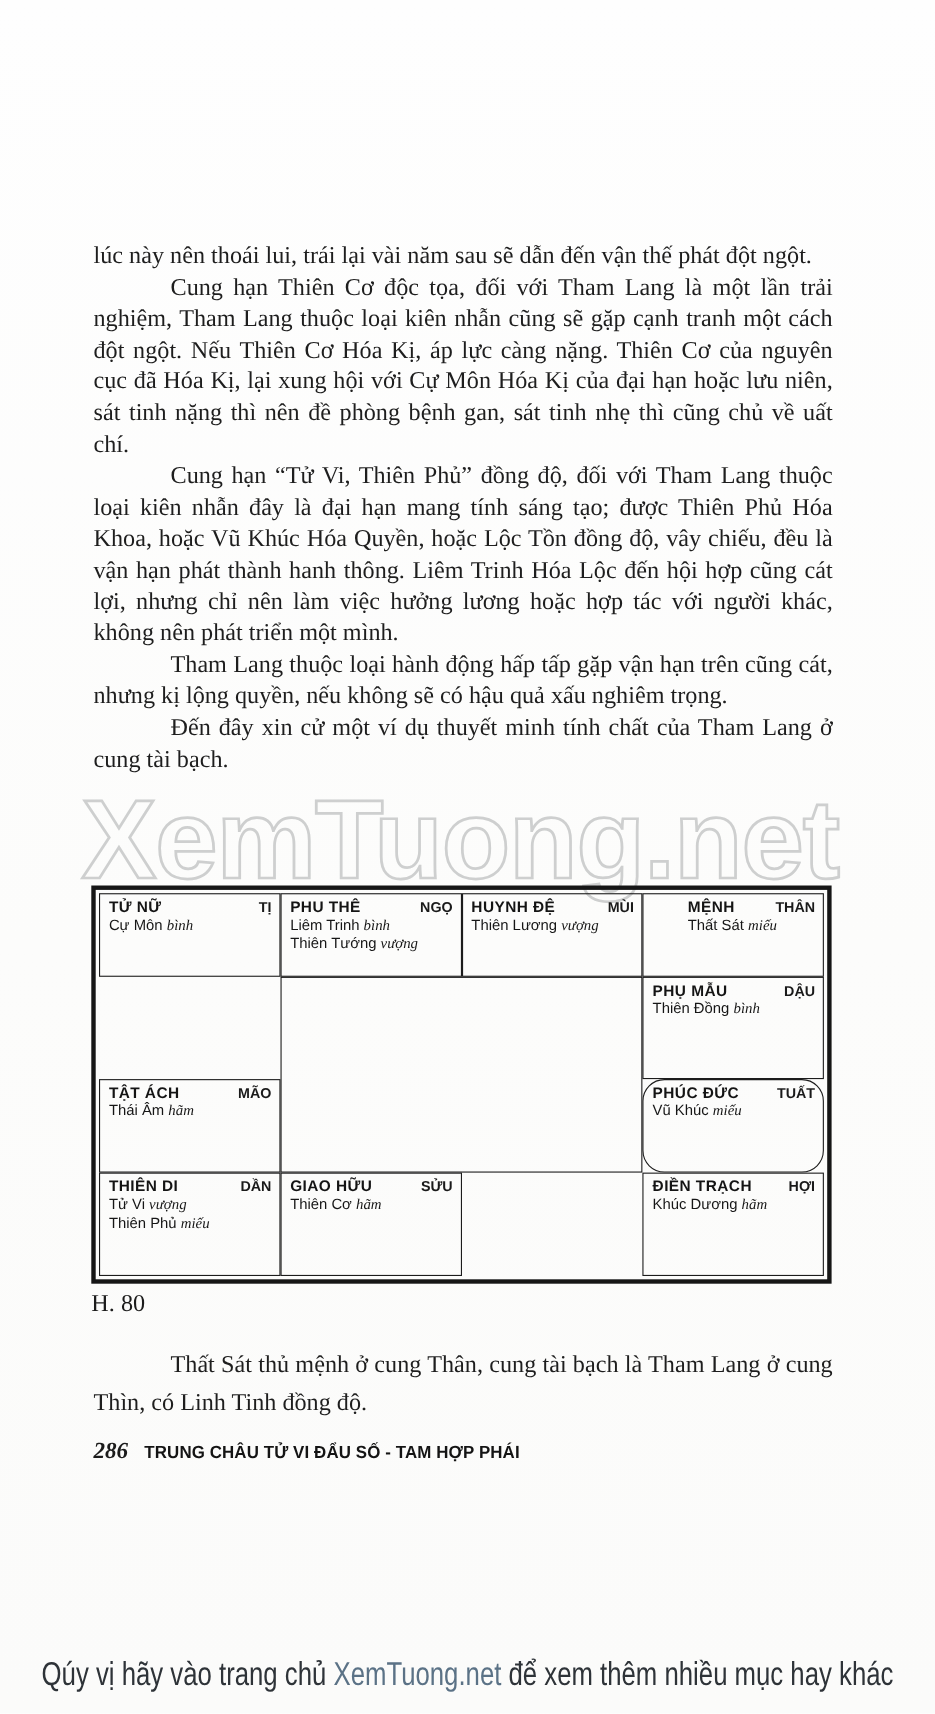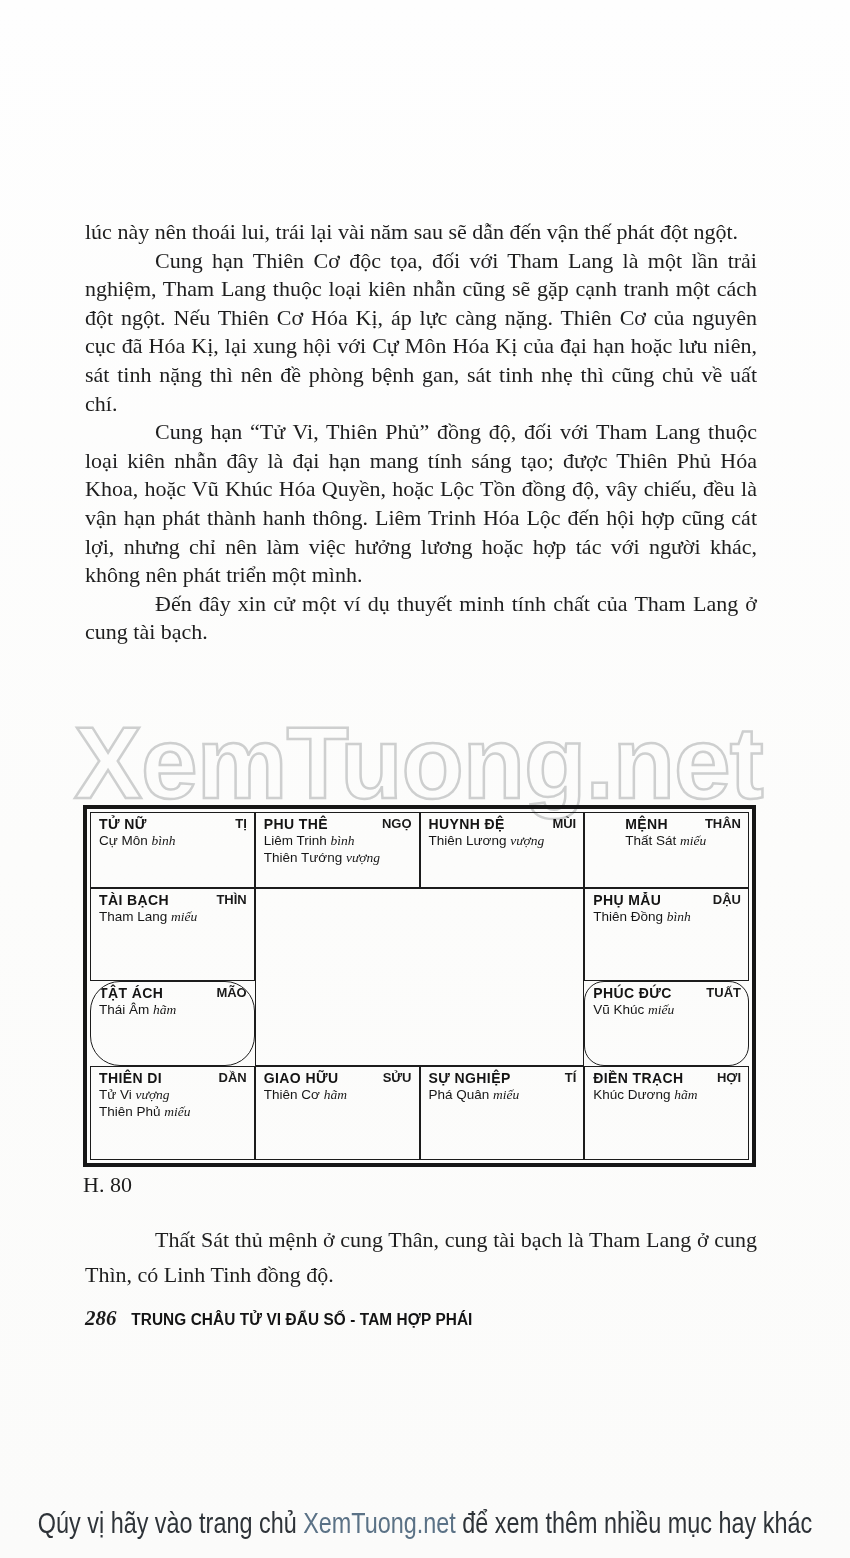--- a/index.html
+++ b/index.html
@@ -65,21 +65,21 @@
   .cell {
     border: 1px solid #1c1c1c;
     padding: 3px 7px 3px 8px;
     font-family: "Liberation Sans", sans-serif;
     overflow: hidden;
     background: transparent;
   }
   .cell-head {
     display: flex;
     justify-content: space-between;
-    align-items: flex-start;
+    align-items: center;
   }
   .palace {
     font-weight: 700;
     font-size: 14px;
     letter-spacing: 0.4px;
     color: #141414;
     white-space: nowrap;
   }
   .branch {
     font-weight: 700;
@@ -95,21 +95,21 @@
   }
   .star-name { font-weight: 400; }
   .star-bri {
     font-family: "Liberation Serif", serif;
     font-style: italic;
     font-weight: 400;
     font-size: 13.5px;
   }
   .p0 { grid-area: 1/1; } .p1 { grid-area: 1/2; } .p2 { grid-area: 1/3; } .p3 { grid-area: 1/4; padding-left: 40px; }
   .p4 { grid-area: 2/1; } .p5 { grid-area: 2/4; }
-  .p6 { grid-area: 3/1; border-radius: 30px; } .p7 { grid-area: 3/4; border-radius: 20px; }
+  .p6 { grid-area: 3/1; } .p7 { grid-area: 3/4; border-radius: 20px; }
   .p8 { grid-area: 4/1; } .p9 { grid-area: 4/2; } .p10 { grid-area: 4/3; } .p11 { grid-area: 4/4; }
   .pc { grid-area: 2/2/4/4; border: 1px solid #1c1c1c; }
 
   
   .figure-caption {
     position: absolute;
     left: 83px; top: 1172px; width: 673px;
     text-align: left;
     font-size: 22px;
     color: #1c1c1c;
@@ -171,20 +171,21 @@
 <body>
 
 <div class="page">
 
   <div class="watermark">XemTuong.net</div>
 
   <div class="body-text">
     <p class="no-indent">lúc này nên thoái lui, trái lại vài năm sau sẽ dẫn đến vận thế phát đột ngột.</p>
     <p>Cung hạn Thiên Cơ độc tọa, đối với Tham Lang là một lần trải nghiệm, Tham Lang thuộc loại kiên nhẫn cũng sẽ gặp cạnh tranh một cách đột ngột. Nếu Thiên Cơ Hóa Kị, áp lực càng nặng. Thiên Cơ của nguyên cục đã Hóa Kị, lại xung hội với Cự Môn Hóa Kị của đại hạn hoặc lưu niên, sát tinh nặng thì nên đề phòng bệnh gan, sát tinh nhẹ thì cũng chủ về uất chí.</p>
     <p>Cung hạn “Tử Vi, Thiên Phủ” đồng độ, đối với Tham Lang thuộc loại kiên nhẫn đây là đại hạn mang tính sáng tạo; được Thiên Phủ Hóa Khoa, hoặc Vũ Khúc Hóa Quyền, hoặc Lộc Tồn đồng độ, vây chiếu, đều là vận hạn phát thành hanh thông. Liêm Trinh Hóa Lộc đến hội hợp cũng cát lợi, nhưng chỉ nên làm việc hưởng lương hoặc hợp tác với người khác, không nên phát triển một mình.</p>
+    <p>Tham Lang thuộc loại hành động hấp tấp gặp vận hạn trên cũng cát, nhưng kị lộng quyền, nếu không sẽ có hậu quả xấu nghiêm trọng.</p>
     <p>Đến đây xin cử một ví dụ thuyết minh tính chất của Tham Lang ở cung tài bạch.</p>
   </div>
 
   <div class="chart-table">
     <div class="chart-grid">
 
       <div class="cell p0">
         <div class="cell-head">
           <span class="palace">TỬ NỮ</span>
           <span class="branch">TỊ</span>
@@ -210,27 +211,20 @@
       </div>
 
       <div class="cell p3">
         <div class="cell-head">
           <span class="palace">MỆNH</span>
           <span class="branch">THÂN</span>
         </div>
         <div class="star-line"><span class="star-name">Thất Sát</span> <span class="star-bri">miếu</span></div>
       </div>
 
-      <div class="cell p4">
-        <div class="cell-head">
-          <span class="palace">TÀI BẠCH</span>
-          <span class="branch">THÌN</span>
-        </div>
-        <div class="star-line"><span class="star-name">Tham Lang</span> <span class="star-bri">miếu</span></div>
-      </div>
 
       <div class="cell pc"></div>
 
       <div class="cell p5">
         <div class="cell-head">
           <span class="palace">PHỤ MẪU</span>
           <span class="branch">DẬU</span>
         </div>
         <div class="star-line"><span class="star-name">Thiên Đồng</span> <span class="star-bri">bình</span></div>
       </div>
@@ -261,27 +255,20 @@
       </div>
 
       <div class="cell p9">
         <div class="cell-head">
           <span class="palace">GIAO HỮU</span>
           <span class="branch">SỬU</span>
         </div>
         <div class="star-line"><span class="star-name">Thiên Cơ</span> <span class="star-bri">hãm</span></div>
       </div>
 
-      <div class="cell p10">
-        <div class="cell-head">
-          <span class="palace">SỰ NGHIỆP</span>
-          <span class="branch">TÍ</span>
-        </div>
-        <div class="star-line"><span class="star-name">Phá Quân</span> <span class="star-bri">miếu</span></div>
-      </div>
 
       <div class="cell p11">
         <div class="cell-head">
           <span class="palace">ĐIỀN TRẠCH</span>
           <span class="branch">HỢI</span>
         </div>
         <div class="star-line"><span class="star-name">Khúc Dương</span> <span class="star-bri">hãm</span></div>
       </div>
 
     </div>

